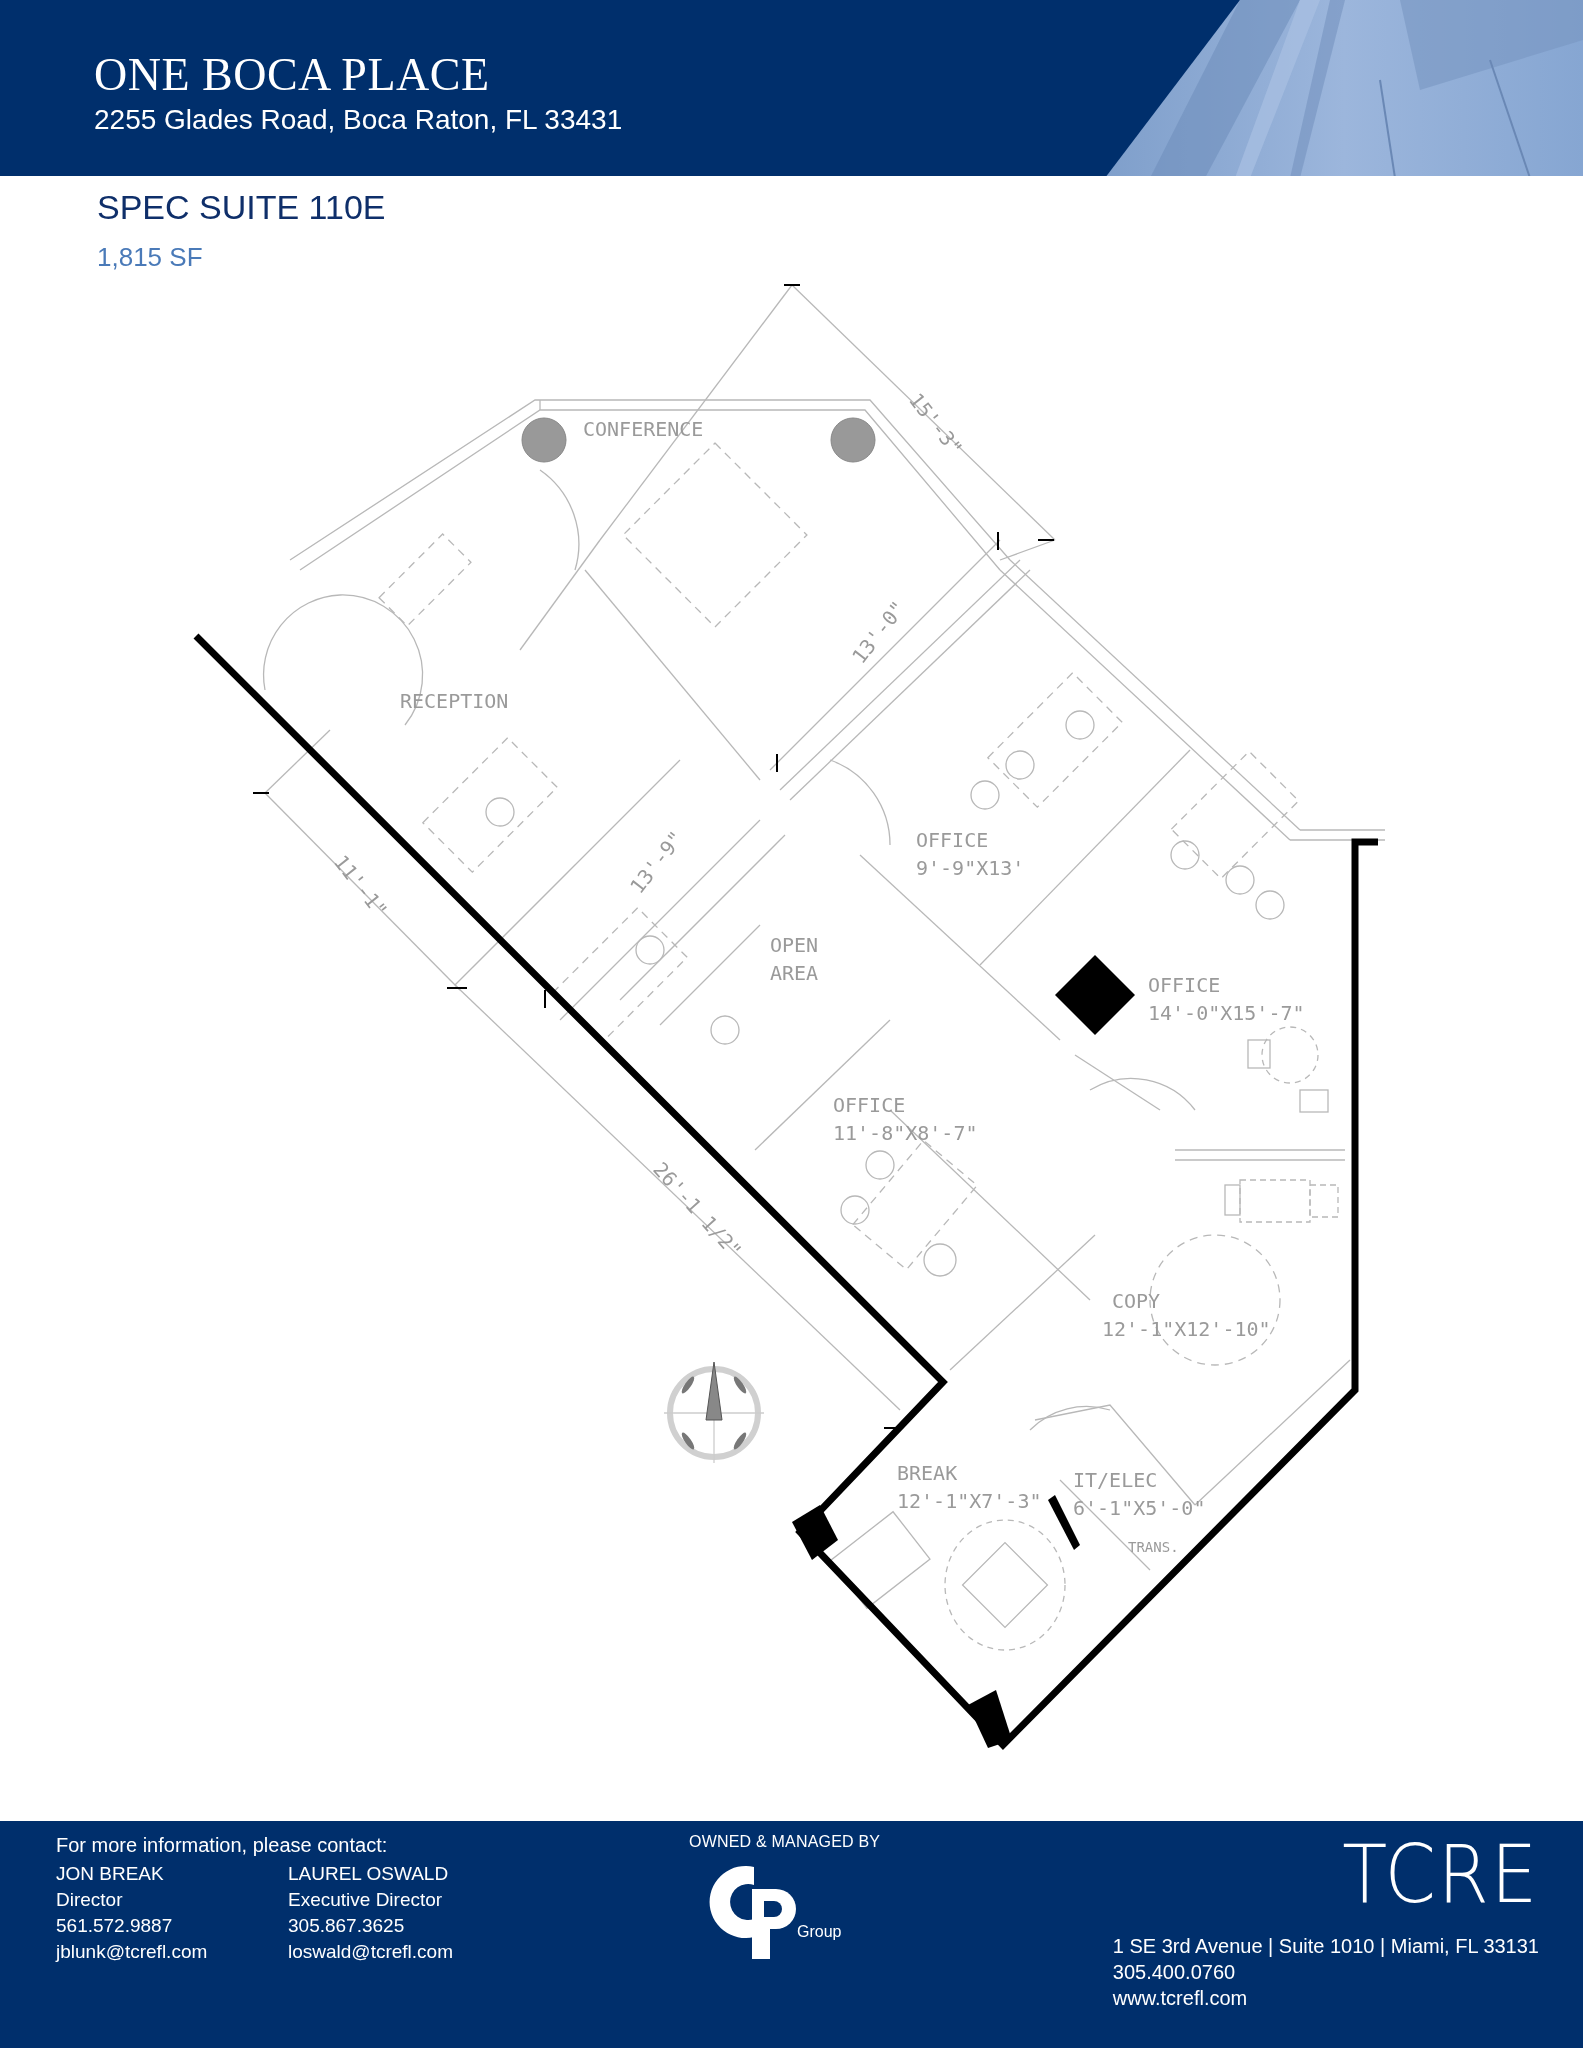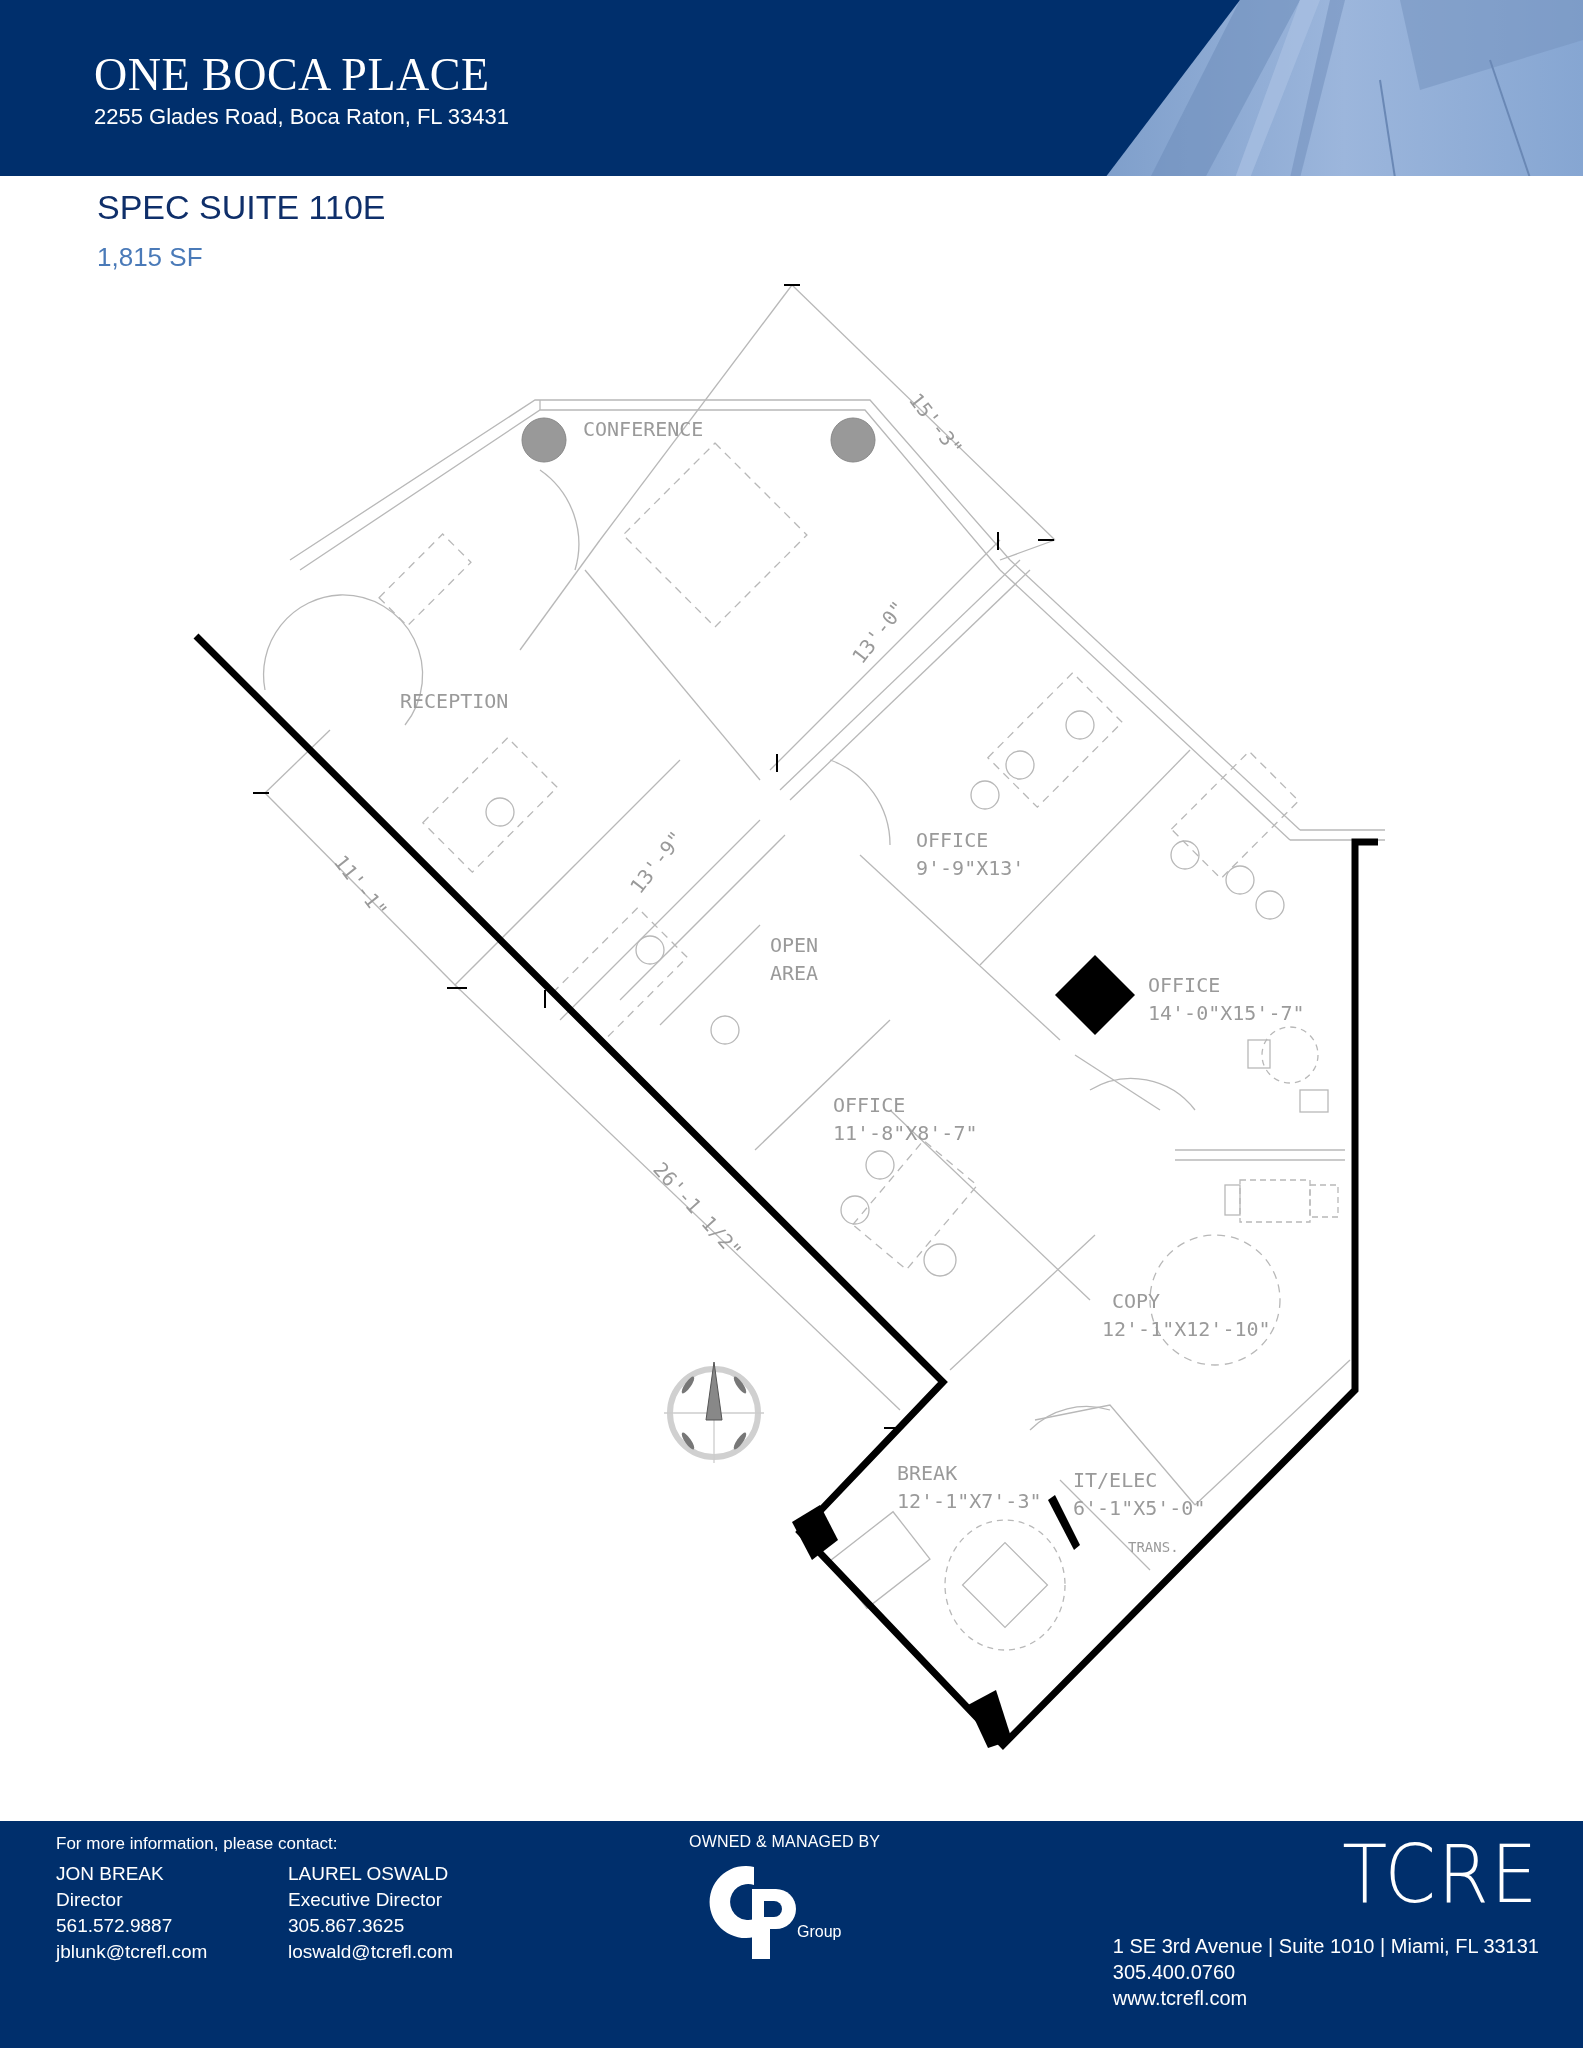--- a/index.html
+++ b/index.html
@@ -1,26 +1,26 @@
 <!DOCTYPE html>
 <html><head>
   <meta charset="utf-8">
   <style>
     html, body { margin: 0; padding: 0; background: #ffffff; }
     body { width: 1583px; height: 2048px; position: relative; overflow: hidden; font-family: "Liberation Sans", sans-serif; }
     .header { position: absolute; left: 0; top: 0; width: 1583px; height: 178px; background: #002f6c; overflow: hidden; }
     .header-photo { position: absolute; left: 0; top: 0; width: 1583px; height: 178px; }
     .title { position: absolute; left: 94px; top: 48px; color: #ffffff; font-size: 46px; letter-spacing: 0.5px; font-weight: normal; margin: 0; font-family: Liberation Serif, serif; }
-    .address { position: absolute; left: 94px; top: 104px; color: #ffffff; font-size: 22px; }
+    .address { position: absolute; left: 94px; top: 104px; color: #ffffff; font-size: 28px; }
     .suite { position: absolute; left: 97px; top: 188px; color: #0f2f6a; font-size: 34px; }
     .area { position: absolute; left: 97px; top: 242px; color: #4a7ab8; font-size: 26px; }
     .plan { position: absolute; left: 0; top: 0; width: 1583px; height: 2048px; }
     .plan text { font-family: "DejaVu Sans Mono", monospace; fill: #9a9a9a; font-size: 20px; }
     .footer { position: absolute; left: 0; top: 1821px; width: 1583px; height: 227px; background: #002f6c; color: #ffffff; }
-    .f-contact-label { position: absolute; left: 56px; top: 13px; font-size: 17px; }
+    .f-contact-label { position: absolute; left: 56px; top: 13px; font-size: 20px; }
     .f-col { position: absolute; top: 40px; font-size: 19px; line-height: 26px; }
     .f-col div { white-space: nowrap; }
     .f-owned { position: absolute; left: 689px; top: 12px; font-size: 16px; letter-spacing: 0.2px; }
     .cp-logo { position: absolute; left: 706px; top: 42px; width: 180px; height: 100px; }
     .cp-group { position: absolute; left: 797px; top: 102px; font-size: 16px; }
     .tcre-logo { position: absolute; left: 1358px; top: 14px; font-size: 80px; font-weight: 300; letter-spacing: 2px; color: #fff; line-height: 80px; font-family: "DejaVu Sans", sans-serif; transform: scaleX(0.92); transform-origin: right; right: 44px; left: auto; }
     .tcre-info { position: absolute; right: 44px; top: 112px; text-align: left; font-size: 20px; line-height: 26px; }
   </style>
 </head>
 <body>

